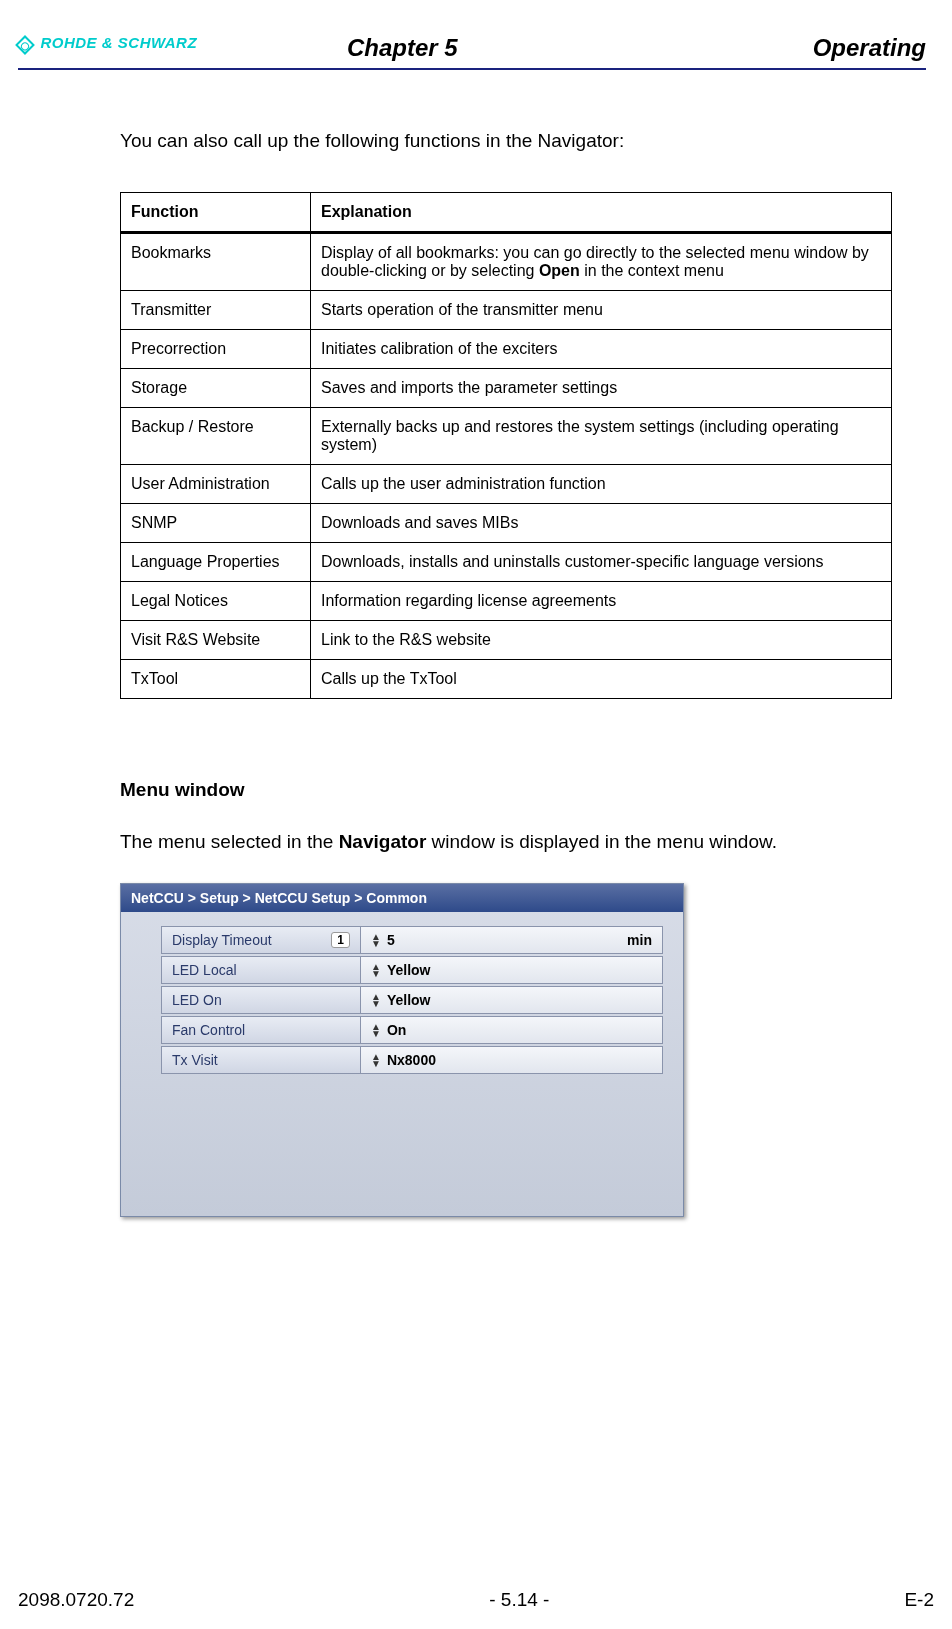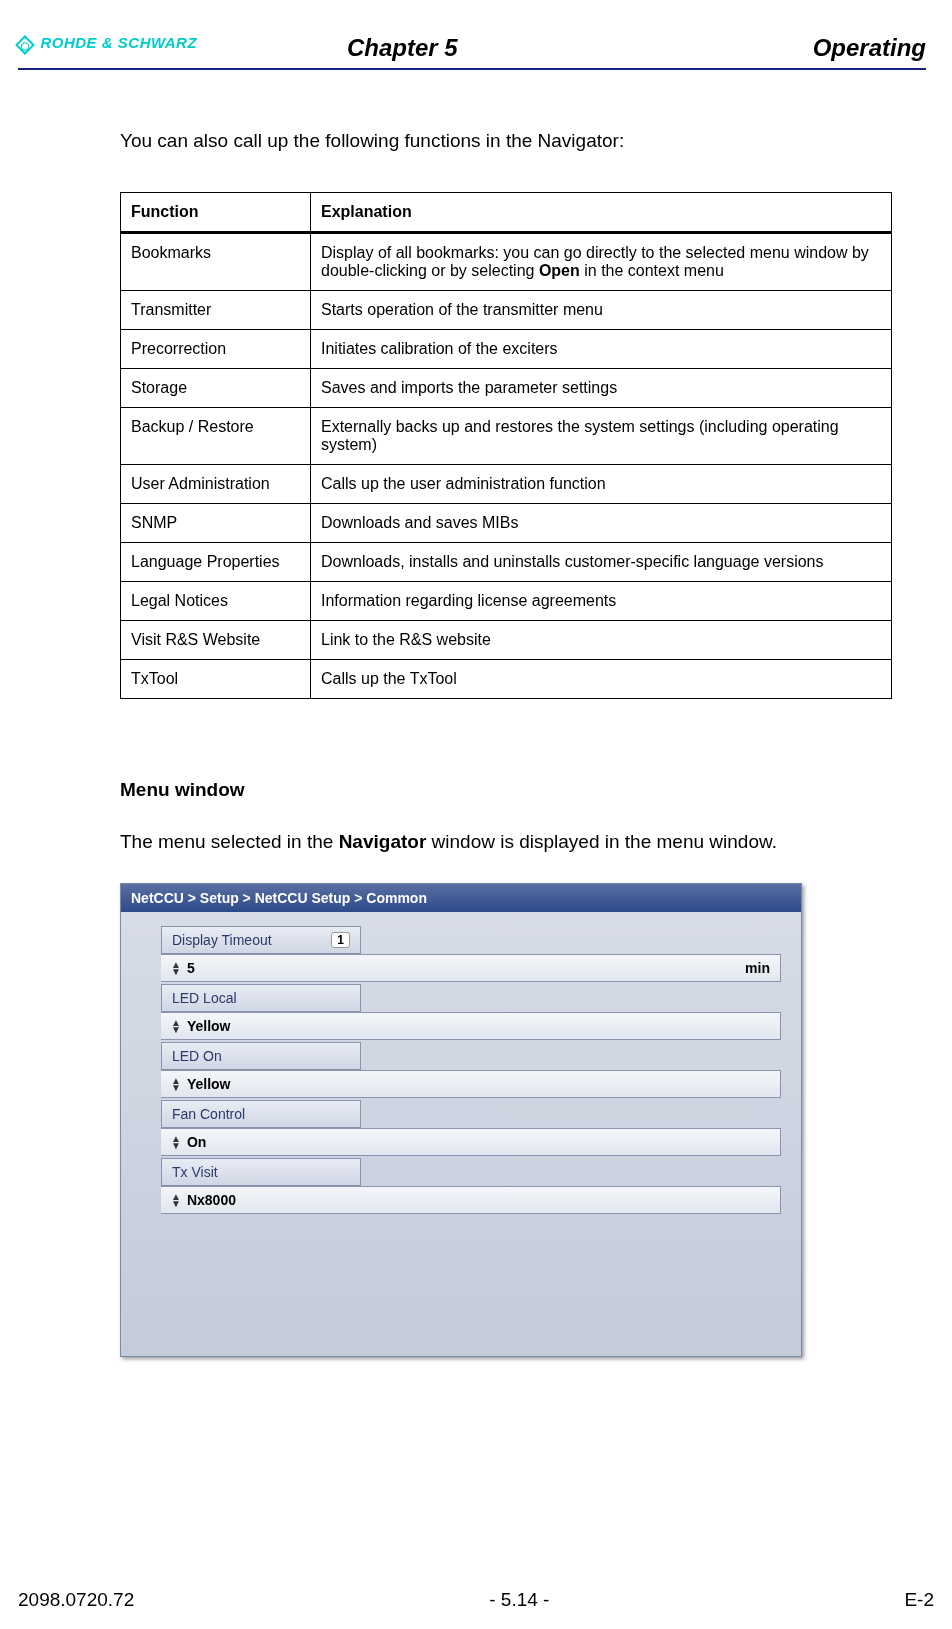--- a/index.html
+++ b/index.html
@@ -89,21 +89,21 @@
     font-size: 19px;
     margin-top: 80px;
     margin-bottom: 30px;
   }
   .section-text {
     font-size: 19px;
     margin-bottom: 30px;
   }
   
   .menu-figure {
-    width: 682px;
+    width: 564px;
     border: 1px solid #7a8aa8;
     background: linear-gradient(#d8dde8, #c4cbd9);
     box-shadow: 2px 2px 4px rgba(0,0,0,0.4);
   }
   .menu-titlebar {
     background: linear-gradient(#5a6fa3, #2e4a8a);
     color: #fff;
     font-size: 14px;
     font-weight: bold;
     padding: 6px 10px;
@@ -111,21 +111,20 @@
   }
   .menu-rows {
     padding: 14px 20px 140px 40px;
   }
   .menu-row {
     display: flex;
     align-items: stretch;
     margin-bottom: 2px;
     font-size: 14px;
     font-family: Arial, sans-serif;
-    flex-direction: column;
   }
   .menu-label {
     width: 200px;
     background: linear-gradient(#e8ecf4, #d0d6e4);
     border: 1px solid #8a94ac;
     color: #2a3a6a;
     padding: 5px 10px;
     display:flex;
     align-items:center;
     justify-content:space-between;

